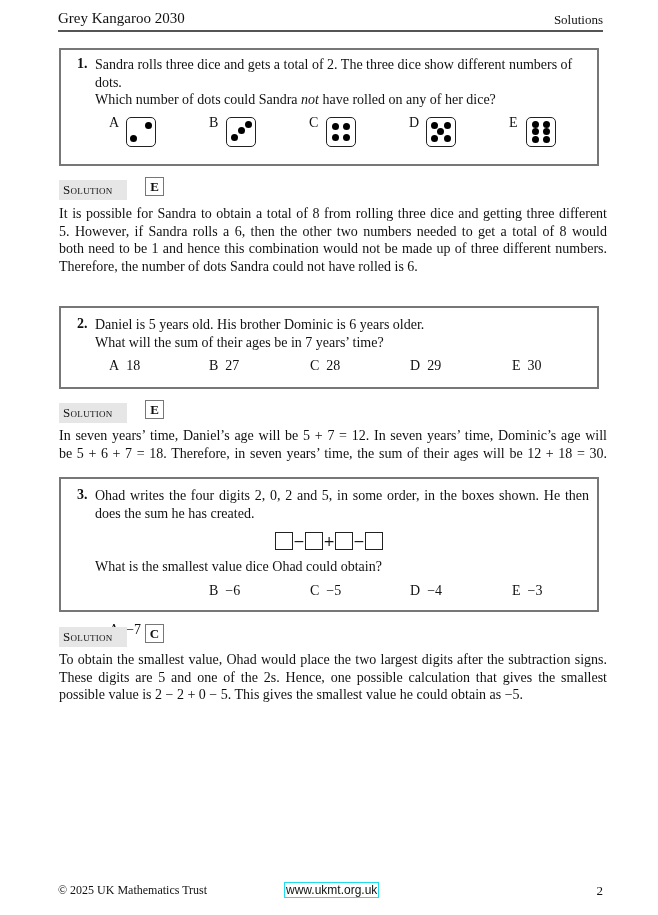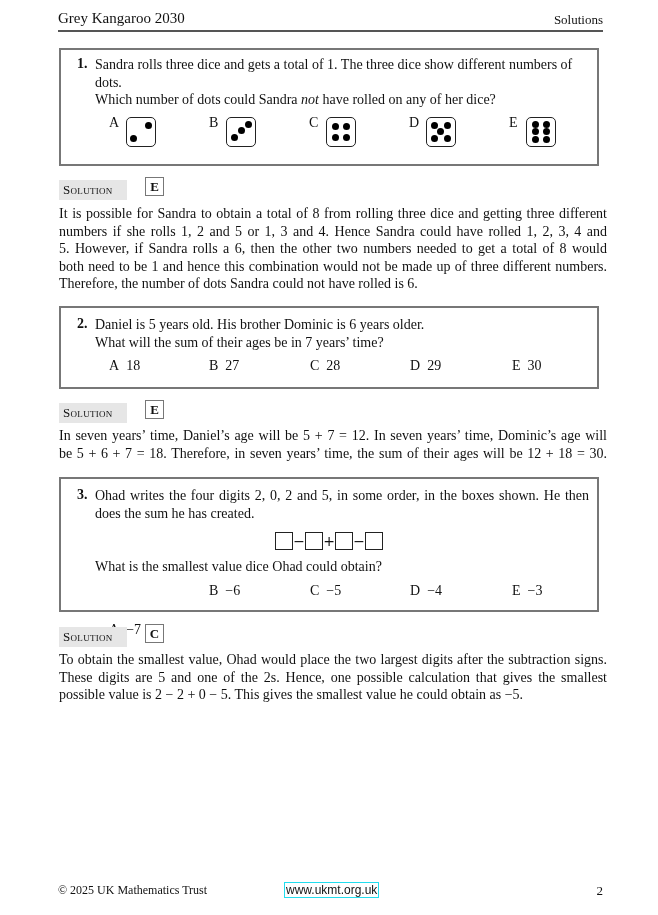--- a/index.html
+++ b/index.html
@@ -40,21 +40,21 @@
 <body>
 
 <div class="header">
   <span class="l">Grey Kangaroo 2030</span>
   <span class="r">Solutions</span>
 </div>
 
 <div class="qbox" style="top:48px; height:118px;">
   <span class="qnum" style="top:6px;">1.</span>
   <div class="qtext" style="top:6px;">
-    <div>Sandra rolls three dice and gets a total of 1. The three dice show different numbers of</div>
+    <div>Sandra rolls three dice and gets a total of 2. The three dice show different numbers of</div>
     <div>dots.</div>
     <div><span>Which number of dots could Sandra </span><i>not</i><span> have rolled on any of her dice?</span></div>
   </div>
   <div class="opts" style="top:67px;">
     <div class="die-opt" style="left:0;">
       <span class="lbl">A</span>
       <div class="die">
         <span class="dot" style="left:18px; top:4px;"></span>
         <span class="dot" style="left:3px; top:17px;"></span>
       </div>
@@ -99,21 +99,20 @@
     </div>
   </div>
 </div>
 
 <div class="solhead" style="top:177px;">
   <span class="sollbl">Solution</span>
   <span class="solans">E</span>
 </div>
 <div class="para" style="top:205px;">
   <div style="text-align-last:justify;">It is possible for Sandra to obtain a total of 8 from rolling three dice and getting three different</div>
-  <div style="text-align-last:justify;">numbers if she rolls 1, 2 and 5 or 1, 3 and 4. Hence Sandra could have rolled 1, 2, 3, 4 and</div>
   <div style="text-align-last:justify;">5. However, if Sandra rolls a 6, then the other two numbers needed to get a total of 8 would</div>
   <div style="text-align-last:justify;">both need to be 1 and hence this combination would not be made up of three different numbers.</div>
   <div>Therefore, the number of dots Sandra could not have rolled is 6.</div>
 </div>
 
 <div class="qbox" style="top:306px; height:83px;">
   <span class="qnum" style="top:8px;">2.</span>
   <div class="qtext" style="top:8px;font-family:Liberation Serif, serif;">
     <div>Daniel is 5 years old. His brother Dominic is 6 years older.</div>
     <div>What will the sum of their ages be in 7 years’ time?</div>

